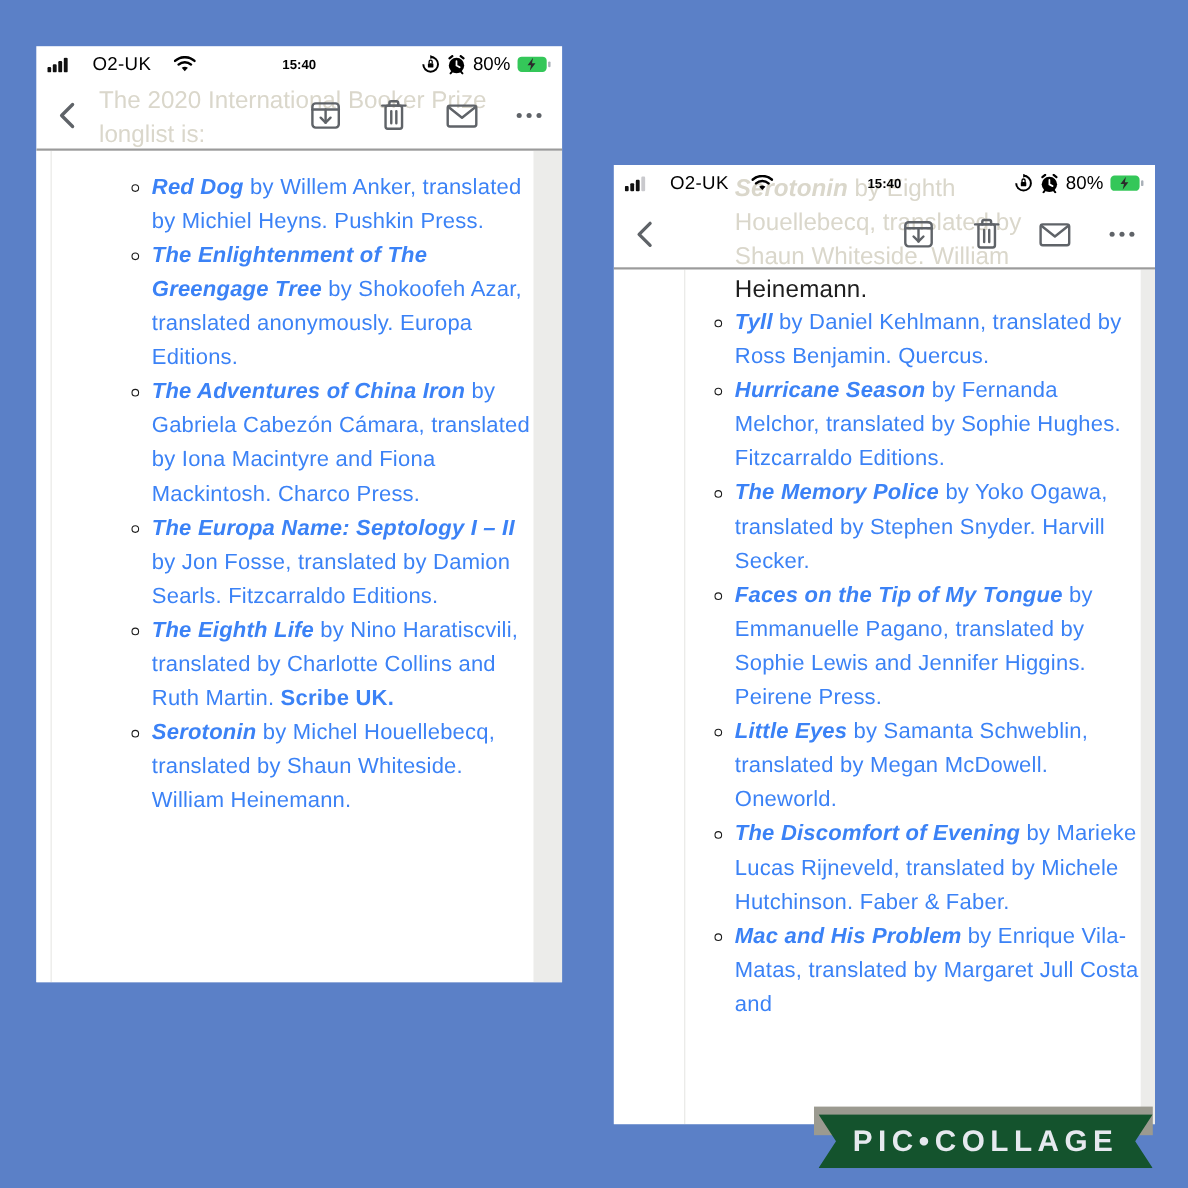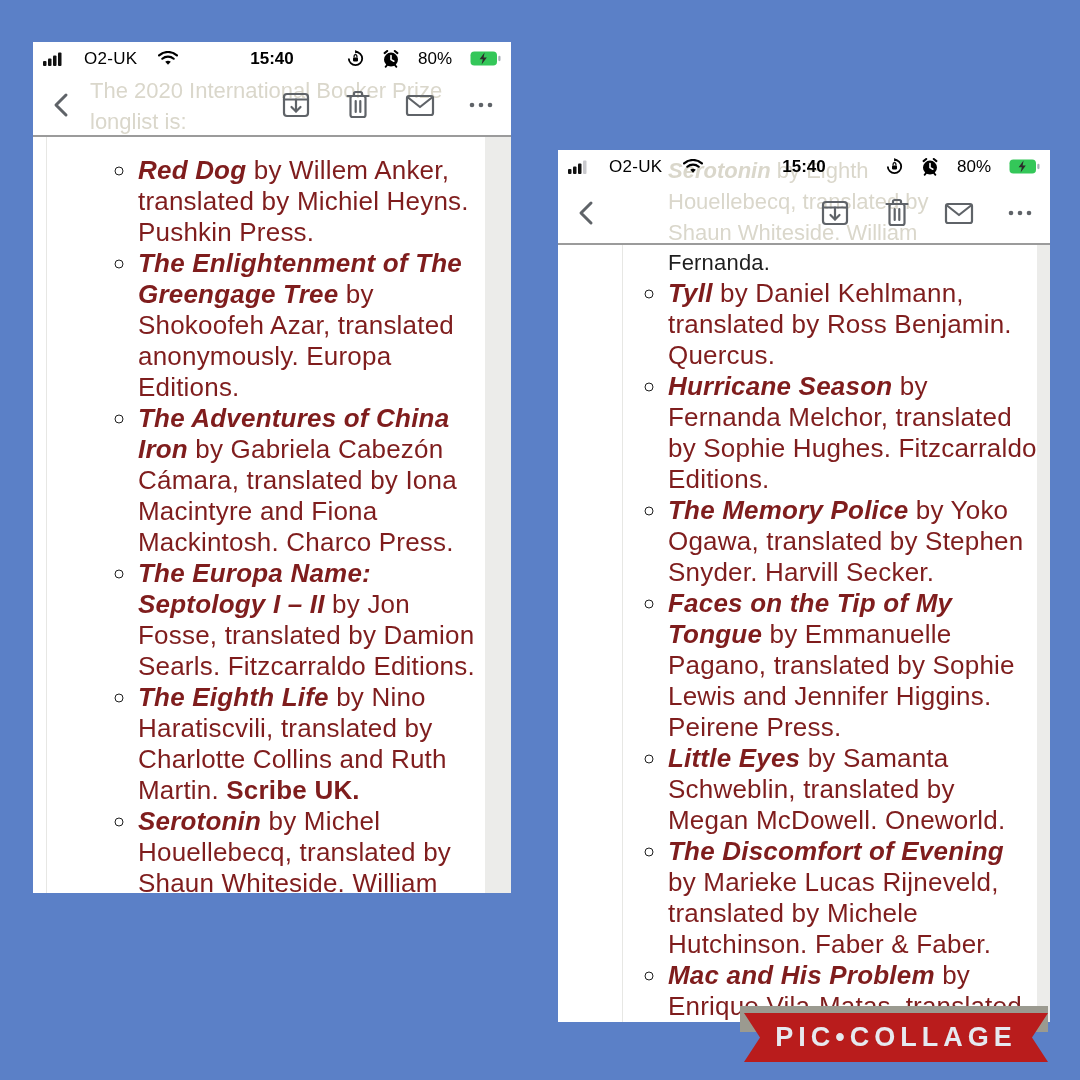--- a/index.html
+++ b/index.html
@@ -13,53 +13,53 @@
   #phone2{left:558px;top:150px;width:492px;height:872px;}
 
   
   .faded{position:absolute;z-index:1;color:#dad7cb;font-size:22px;line-height:31px;white-space:nowrap;}
   #phone1 .faded{top:33px;left:57px;}
   #phone2 .faded{top:5px;left:110px;}
 
   
   .statusbar{position:relative;z-index:2;height:33px;display:flex;align-items:center;padding:0 10px;font-size:17px;color:#000;}
   .sb-left{display:flex;align-items:center;gap:21px;}
-  .sb-time{position:absolute;left:0;right:0;text-align:center;font-weight:bold;font-size:17px;}
-  .sb-right{margin-left:auto;display:flex;align-items:center;gap:18px;position:relative;z-index:3;}
+  .sb-time{position:absolute;left:0;right:0;text-align:center;font-weight:bold;font-size:12px;}
+  .sb-right{margin-left:auto;display:flex;align-items:center;gap:6px;position:relative;z-index:3;}
   .carrier{letter-spacing:0.3px;}
 
   
   .navbar{position:relative;z-index:2;height:60px;display:flex;align-items:center;padding:0 16px;border-bottom:2px solid #9b9b9b;}
   .nav-right{margin-left:auto;display:flex;align-items:center;gap:30px;}
   .nav-ic{display:inline-flex;align-items:center;justify-content:center;cursor:pointer;}
   .nav-ic svg{stroke:#5f6368;fill:none;stroke-width:2.2;stroke-linecap:round;stroke-linejoin:round;}
 
   
   .content{position:absolute;left:0;right:0;bottom:0;top:95px;overflow:hidden;background:#fff;}
   #phone1 .content{padding-top:18px;}
   #phone2 .content{padding-top:2px;}
   .content::before{content:"";position:absolute;top:0;bottom:0;width:1px;background:#e7e7e4;}
   #phone1 .content::before{left:13px;}
   #phone2 .content::before{left:64px;}
   .content::after{content:"";position:absolute;top:0;bottom:0;right:0;background:#ececea;}
   #phone1 .content::after{width:26px;}
   #phone2 .content::after{width:13px;}
 
-  .booklist{margin:0;font-size:26px;line-height:31px;color:#7f1d1d;letter-spacing:0.2px;}
+  .booklist{margin:0;font-size:20px;line-height:31px;color:#3b82f6;letter-spacing:0.2px;}
   #phone1 .booklist{padding:0 28px 0 105px;}
   #phone2 .booklist{padding:0 12px 0 110px;}
   .booklist li{list-style-type:circle;}
   .booklist li::marker{color:#1e1e1e;}
   .cont-line{font-size:22px;line-height:31px;color:#1e1e1e;letter-spacing:0.2px;margin-left:110px;}
   .ti{font-weight:bold;font-style:italic;}
   .b{font-weight:bold;text-align:right;}
 
   
   .ribbon-shadow{position:absolute;left:740px;top:1006px;width:308px;height:26px;background:#9b9a90;z-index:5;}
-  .ribbon{position:absolute;left:744px;top:1013px;width:304px;height:49px;background:#b91c1c;z-index:6;
+  .ribbon{position:absolute;left:744px;top:1013px;width:304px;height:49px;background:#14532d;z-index:6;
     clip-path:polygon(0 0,100% 0,calc(100% - 16px) 50%,100% 100%,0 100%,16px 50%);
     display:flex;align-items:center;justify-content:center;
     color:#e6e9ef;font-weight:bold;font-size:27px;letter-spacing:5px;}
 </style>
 </head>
 <body>
 
 <section class="phone" id="phone1">
   <div class="faded">
       <div><span>The 2020 International Booker Prize</span></div>
@@ -235,21 +235,21 @@
         <svg width="28" height="10" viewBox="0 0 28 10">
           <circle cx="5" cy="5" r="2.3" fill="#5f6368" stroke="none"></circle>
           <circle cx="14" cy="5" r="2.3" fill="#5f6368" stroke="none"></circle>
           <circle cx="23" cy="5" r="2.3" fill="#5f6368" stroke="none"></circle>
         </svg>
       </span>
     </div>
   </nav>
 
   <div class="content">
-    <div class="cont-line">Fernanda.</div>
+    <div class="cont-line">Heinemann.</div>
     <ul class="booklist">
         <li><span class="ti">Tyll</span><span> by Daniel Kehlmann, translated by Ross Benjamin. Quercus.</span></li>
         <li><span class="ti">Hurricane Season</span><span> by Fernanda Melchor, translated by Sophie Hughes. Fitzcarraldo Editions.</span></li>
         <li><span class="ti">The Memory Police</span><span> by Yoko Ogawa, translated by Stephen Snyder. Harvill Secker.</span></li>
         <li><span class="ti">Faces on the Tip of My Tongue</span><span> by Emmanuelle Pagano, translated by Sophie Lewis and Jennifer Higgins. Peirene Press.</span></li>
         <li><span class="ti">Little Eyes</span><span> by Samanta Schweblin, translated by Megan McDowell. Oneworld.</span></li>
         <li><span class="ti">The Discomfort of Evening</span><span> by Marieke Lucas Rijneveld, translated by Michele Hutchinson. Faber &amp; Faber.</span></li>
         <li><span class="ti">Mac and His Problem</span><span> by Enrique Vila-Matas, translated by Margaret Jull Costa and</span></li>
       </ul>
   </div>

